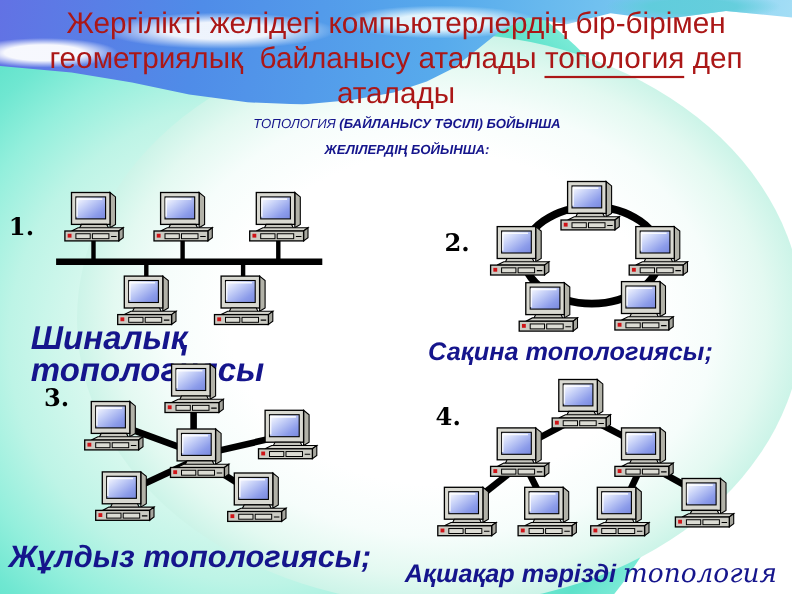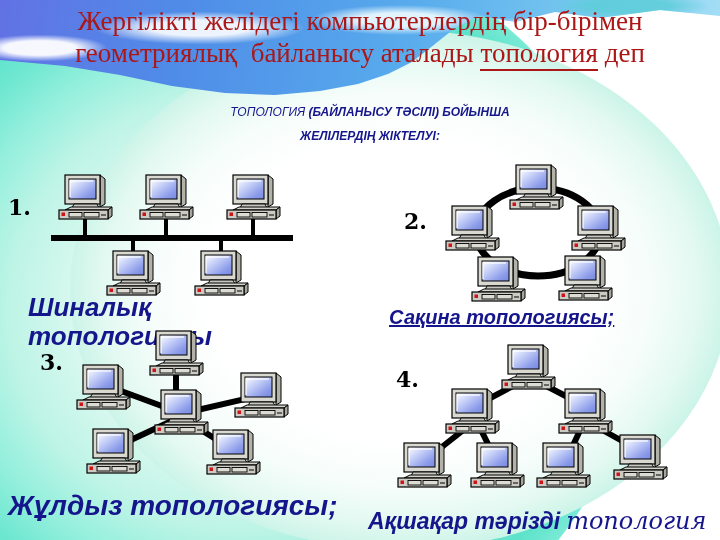--- a/index.html
+++ b/index.html
@@ -20,21 +20,21 @@
       radial-gradient(ellipse 90px 18px at 40px 48px, rgba(255,255,255,.95) 40%, rgba(255,255,255,0) 75%),
       radial-gradient(ellipse 140px 22px at 200px 28px, rgba(255,255,255,.9) 35%, rgba(255,255,255,0) 75%),
       radial-gradient(ellipse 120px 20px at 400px 20px, rgba(240,252,255,.9) 35%, rgba(255,255,255,0) 75%),
       radial-gradient(ellipse 150px 24px at 560px 34px, rgba(255,255,255,.85) 40%, rgba(255,255,255,0) 75%),
       radial-gradient(ellipse 130px 26px at 480px 82px, rgba(255,255,255,.9) 40%, rgba(255,255,255,0) 80%),
       radial-gradient(ellipse 100px 16px at 630px 6px, rgba(90,205,215,.8) 40%, rgba(255,255,255,0) 80%),
       linear-gradient(100deg,#6272e4 0%,#4f8ce8 25%,#57aaec 55%,#79c8f0 80%,#a8e0f6 100%);}
   
   .title{position:absolute;left:0;right:0;top:5px;margin:0;z-index:2;text-align:center;
     font-size:27px;line-height:32px;font-weight:normal;color:#ab1717;}
-  .t-line{display:block;white-space:pre;font-family:Liberation Serif, serif;}
+  .t-line{display:block;white-space:pre;}
   .underlined{border-bottom:2px solid #ab1717;padding-bottom:1px;}
   .subtitle{position:absolute;left:20px;right:0;top:100px;margin:0;z-index:2;text-align:center;
     font-size:12px;line-height:24px;font-weight:bold;font-style:italic;color:#15158c;}
   .s-line{display:block;}
   .s-light{font-weight:normal;}
   .num{position:absolute;z-index:2;font-family:"DejaVu Serif",serif;font-weight:bold;
     font-size:22px;color:#000;}
   .tlabel{position:absolute;z-index:2;font-weight:bold;font-style:italic;color:#15158c;}
   .lbl-line{display:block;}
   .serif-part{font-family:"DejaVu Serif",serif;font-weight:normal;font-style:italic;font-size:24px;
@@ -73,37 +73,38 @@
         <rect x="12" y="38.5" width="13" height="4.5" fill="#dcdcd4" stroke="#000" stroke-width="0.9"></rect>
         <rect x="27" y="38.5" width="15" height="4.5" fill="#dcdcd4" stroke="#000" stroke-width="0.9"></rect>
         <line x1="44" y1="41" x2="49" y2="41" stroke="#000" stroke-width="1"></line>
       </g>
     </defs>
   </svg>
 
   <h1 class="title">
     <span class="t-line">Жергілікті желідегі компьютерлердің бір-бірімен</span>
     <span class="t-line"><span>геометриялық  байланысу аталады </span><span class="underlined">топология</span><span> деп</span></span>
+    <span class="t-line">аталады</span>
   </h1>
 
   <h2 class="subtitle">
     <span class="s-line"><span class="s-light">ТОПОЛОГИЯ </span><span>(БАЙЛАНЫСУ ТӘСІЛІ) БОЙЫНША</span></span>
-    <span class="s-line">ЖЕЛІЛЕРДІҢ ЖІКТЕЛУІ:</span>
+    <span class="s-line">ЖЕЛІЛЕРДІҢ БОЙЫНША:</span>
   </h2>
 
   <div class="num" style="left:8px;top:194px;">1.</div>
   <div class="num" style="left:404px;top:208px;">2.</div>
   <div class="num" style="left:40px;top:349px;">3.</div>
   <div class="num" style="left:396px;top:366px;">4.</div>
 
-  <div class="tlabel" style="left:28px;top:293px;font-size:26px;line-height:29px;">
+  <div class="tlabel" style="left:28px;top:293px;font-size:30px;line-height:29px;">
     <span class="lbl-line">Шиналық</span>
     <span class="lbl-line">топологиясы</span>
   </div>
-  <div class="tlabel" style="left:389px;top:306px;font-size:20px;text-decoration:underline;">Сақина топологиясы;</div>
+  <div class="tlabel" style="left:389px;top:306px;font-size:23px;">Сақина топологиясы;</div>
   <div class="tlabel" style="left:8px;top:490px;font-size:28px;">Жұлдыз топологиясы;</div>
   <div class="tlabel" style="left:368px;top:495px;font-size:23px;white-space:nowrap;margin-top:12px;">
     <span>Ақшақар тәрізді</span><span class="serif-part">топология</span>
   </div>
 
   <svg class="diagram" style="left:45px;top:170px;" width="256" height="130">
     <line x1="40" y1="48" x2="40" y2="68" stroke="#000" stroke-width="4"></line>
     <line x1="121" y1="48" x2="121" y2="68" stroke="#000" stroke-width="4"></line>
     <line x1="208" y1="48" x2="208" y2="68" stroke="#000" stroke-width="4"></line>
     <line x1="88" y1="68" x2="88" y2="84" stroke="#000" stroke-width="4"></line>

